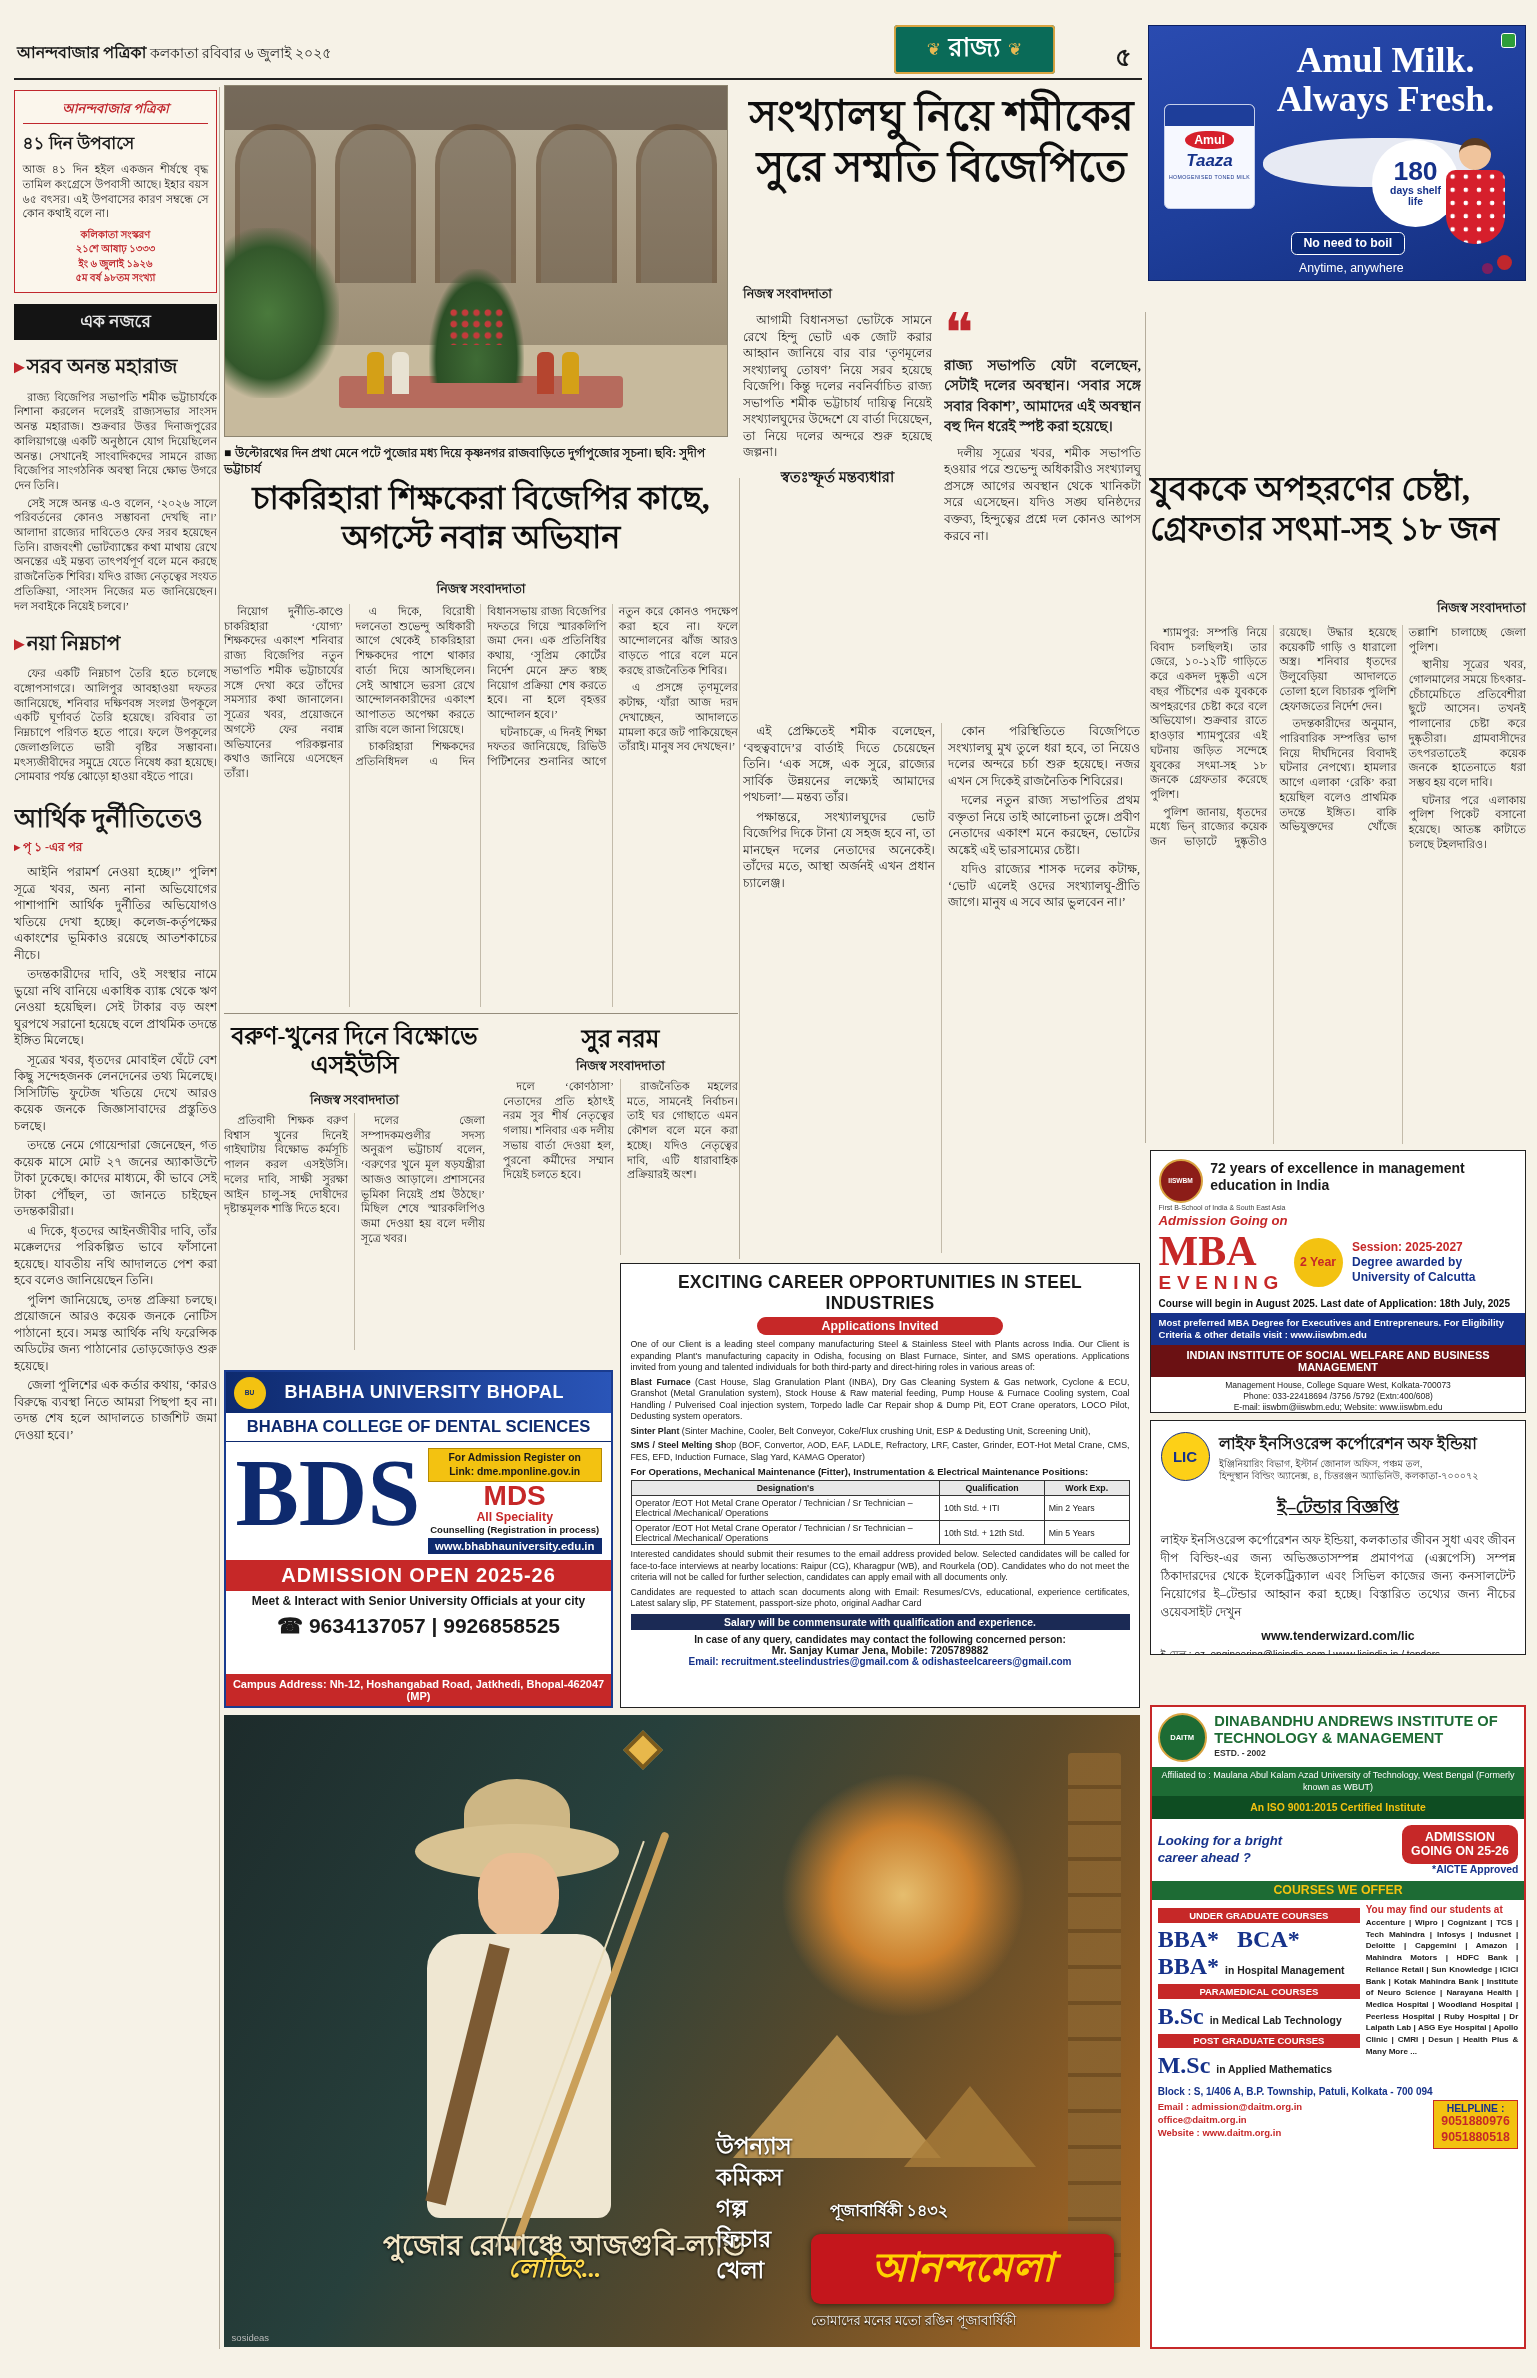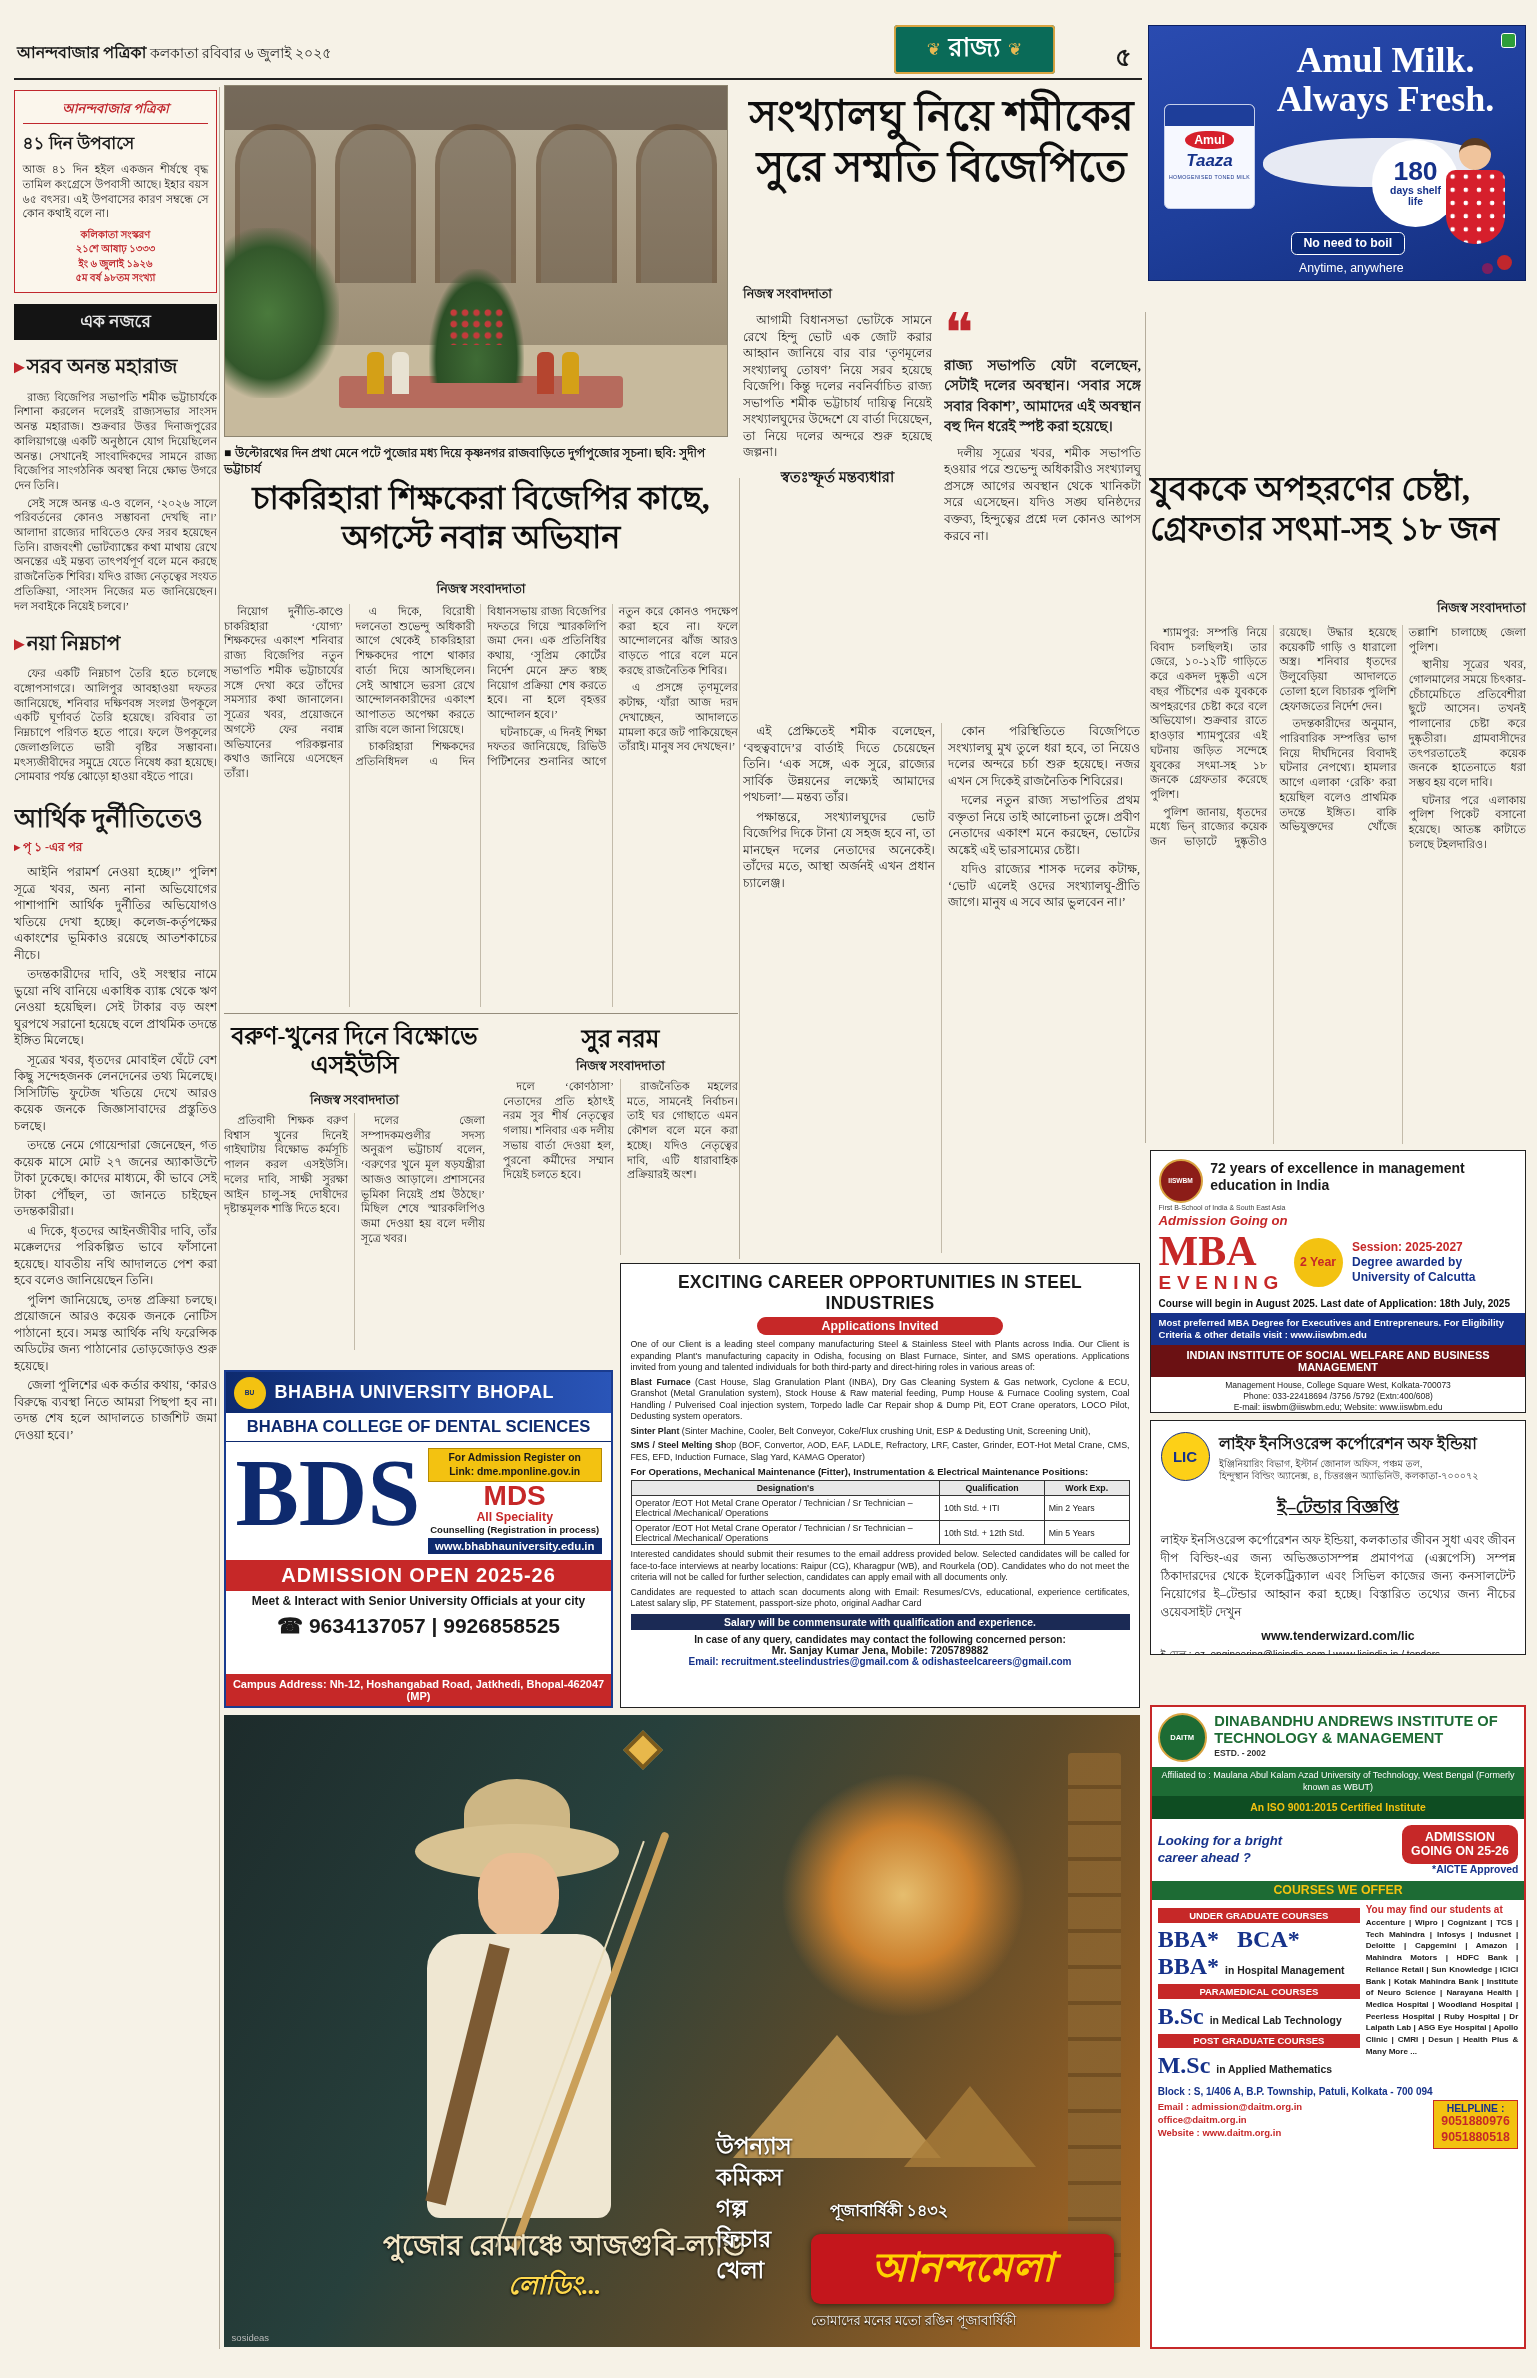--- a/index.html
+++ b/index.html
@@ -186,21 +186,21 @@
 #steel table{width:100%;border-collapse:collapse;font-size:8.8px;margin:1.9px 0 3.8px}
 #steel th,#steel td{border:0.9px solid #333;padding:1.9px 3.8px;text-align:left}
 #steel th{background:#e8e8e8;text-align:center}
 #steel .salary{background:#1b2a55;color:#fff;text-align:center;font-weight:bold;font-size:10.4px;padding:2.8px;margin:3.8px 0}
 #steel .q{text-align:center;font-weight:bold;font-size:10px}
 #steel .contact{text-align:center;font-weight:bold;font-size:10.4px}
 #steel .mail{text-align:center;font-size:10px;font-weight:bold;color:#16328a}
 
 
 #bhabha{left:224px;top:1370px;width:389px;height:338px;background:#fff;border:2.8px solid #1a3c8f;overflow:hidden;position:absolute}
-#bhabha .uh{background:linear-gradient(90deg,#0e2a6e,#2a55b8);color:#fff;display:flex;align-items:center;gap:9px;padding:4.7px 7.6px}
+#bhabha .uh{background:linear-gradient(90deg,#0e2a6e,#2a55b8);color:#fff;display:flex;align-items:center;gap:19px;padding:4.7px 7.6px}
 #bhabha .crest{width:32px;height:32px;border-radius:50%;background:#f3c211;color:#0e2a6e;font-size:6.6px;font-weight:bold;display:flex;align-items:center;justify-content:center;flex:none}
 #bhabha .uname{font-weight:bold;font-size:18px;letter-spacing:0.4px}
 #bhabha .college{color:#0e2a6e;text-align:center;font-weight:bold;font-size:16.6px;padding:3.8px;border-bottom:1.9px solid #0e2a6e}
 #bhabha .mid{display:flex;padding:5.7px 9.5px;gap:7.6px}
 #bhabha .bds{color:#0e2a6e;font-weight:bold;font-size:95px;line-height:.95;font-family:"Liberation Serif",serif}
 #bhabha .rt{flex:1}
 #bhabha .ybox{background:#f3c211;border:0.9px solid #b58900;font-weight:bold;font-size:10.4px;text-align:center;padding:2.8px;line-height:1.3}
 #bhabha .mds{color:#c62828;font-weight:bold;font-size:28px;text-align:center;line-height:1}
 #bhabha .spec{color:#c62828;font-weight:bold;font-size:12.3px;text-align:center}
 #bhabha .coun{font-size:9.5px;text-align:center;font-weight:bold;line-height:1.2}
@@ -221,21 +221,21 @@
 #mela .diamond{position:absolute;left:405px;top:21px;width:28px;height:28px;background:#e8b84b;transform:rotate(45deg);box-shadow:0 0 0 3.8px #7a5a1d inset}
 #mela .boy{position:absolute;left:142px;top:47px;width:312px;height:568px}
 #mela .hatbrim{position:absolute;left:49px;top:62px;width:204px;height:55px;background:#d8c292;border-radius:50%}
 #mela .hattop{position:absolute;left:98px;top:17px;width:106px;height:70px;background:#cdb684;border-radius:50% 50% 20% 20%}
 #mela .face{position:absolute;left:112px;top:91px;width:81px;height:87px;background:#e9bd93;border-radius:42% 42% 48% 48%}
 #mela .shirt{position:absolute;left:61px;top:172px;width:184px;height:284px;background:#efe7d2;border-radius:34px 34px 13.2px 13.2px}
 #mela .strap{position:absolute;left:91px;top:180px;width:21px;height:265px;background:#7c5a33;transform:rotate(14deg)}
 #mela .bow{position:absolute;left:220px;top:57px;width:7.6px;height:445px;background:#caa05a;border-radius:7.6px;transform:rotate(20deg)}
 #mela .bowstr{position:absolute;left:203px;top:66px;width:1.9px;height:432px;background:#e9dcb8;transform:rotate(20deg)}
 #mela .tag1{position:absolute;left:159px;top:509px;width:445px;color:#f3e7c6;font-family:"Liberation Serif",serif;font-weight:bold;font-size:28px;text-shadow:0 0.9px 2.8px #000}
-#mela .tag2{position:absolute;left:284px;top:551px;color:#ffd94d;font-family:"Liberation Serif",serif;font-weight:bold;font-style:italic;font-size:25.6px;text-shadow:0 0.9px 2.8px #000}
+#mela .tag2{position:absolute;left:284px;top:534px;color:#ffd94d;font-family:"Liberation Serif",serif;font-weight:bold;font-style:italic;font-size:25.6px;text-shadow:0 0.9px 2.8px #000}
 #mela .items{position:absolute;left:492px;top:416px;text-align:left}
 #mela .items p{color:#fff;font-family:"Liberation Serif",serif;font-weight:bold;font-size:23px;line-height:1.35;text-shadow:0 0.9px 2.8px #000}
 #mela .special{position:absolute;left:606px;top:483px;color:#fff;font-weight:bold;font-size:16px;font-family:"Liberation Serif",serif;text-shadow:0 0.9px 2.8px #000}
 #mela .logo{position:absolute;left:587px;top:519px;width:303px;height:70px;background:#c4161c;border-radius:9.5px;
   display:flex;align-items:center;justify-content:center;box-shadow:0 1.9px 7.6px rgba(0,0,0,.5)}
 #mela .logo span{color:#ffd200;font-family:"Liberation Serif",serif;font-weight:bold;font-style:italic;font-size:40px}
 #mela .sub{position:absolute;left:587px;top:596px;width:312px;color:#fff;font-size:13.2px;font-family:"Liberation Serif",serif;text-shadow:0 0.9px 1.9px #000}
 #mela .credit{position:absolute;left:7.6px;bottom:3.8px;color:#bbb;font-size:9.5px}
 
 

